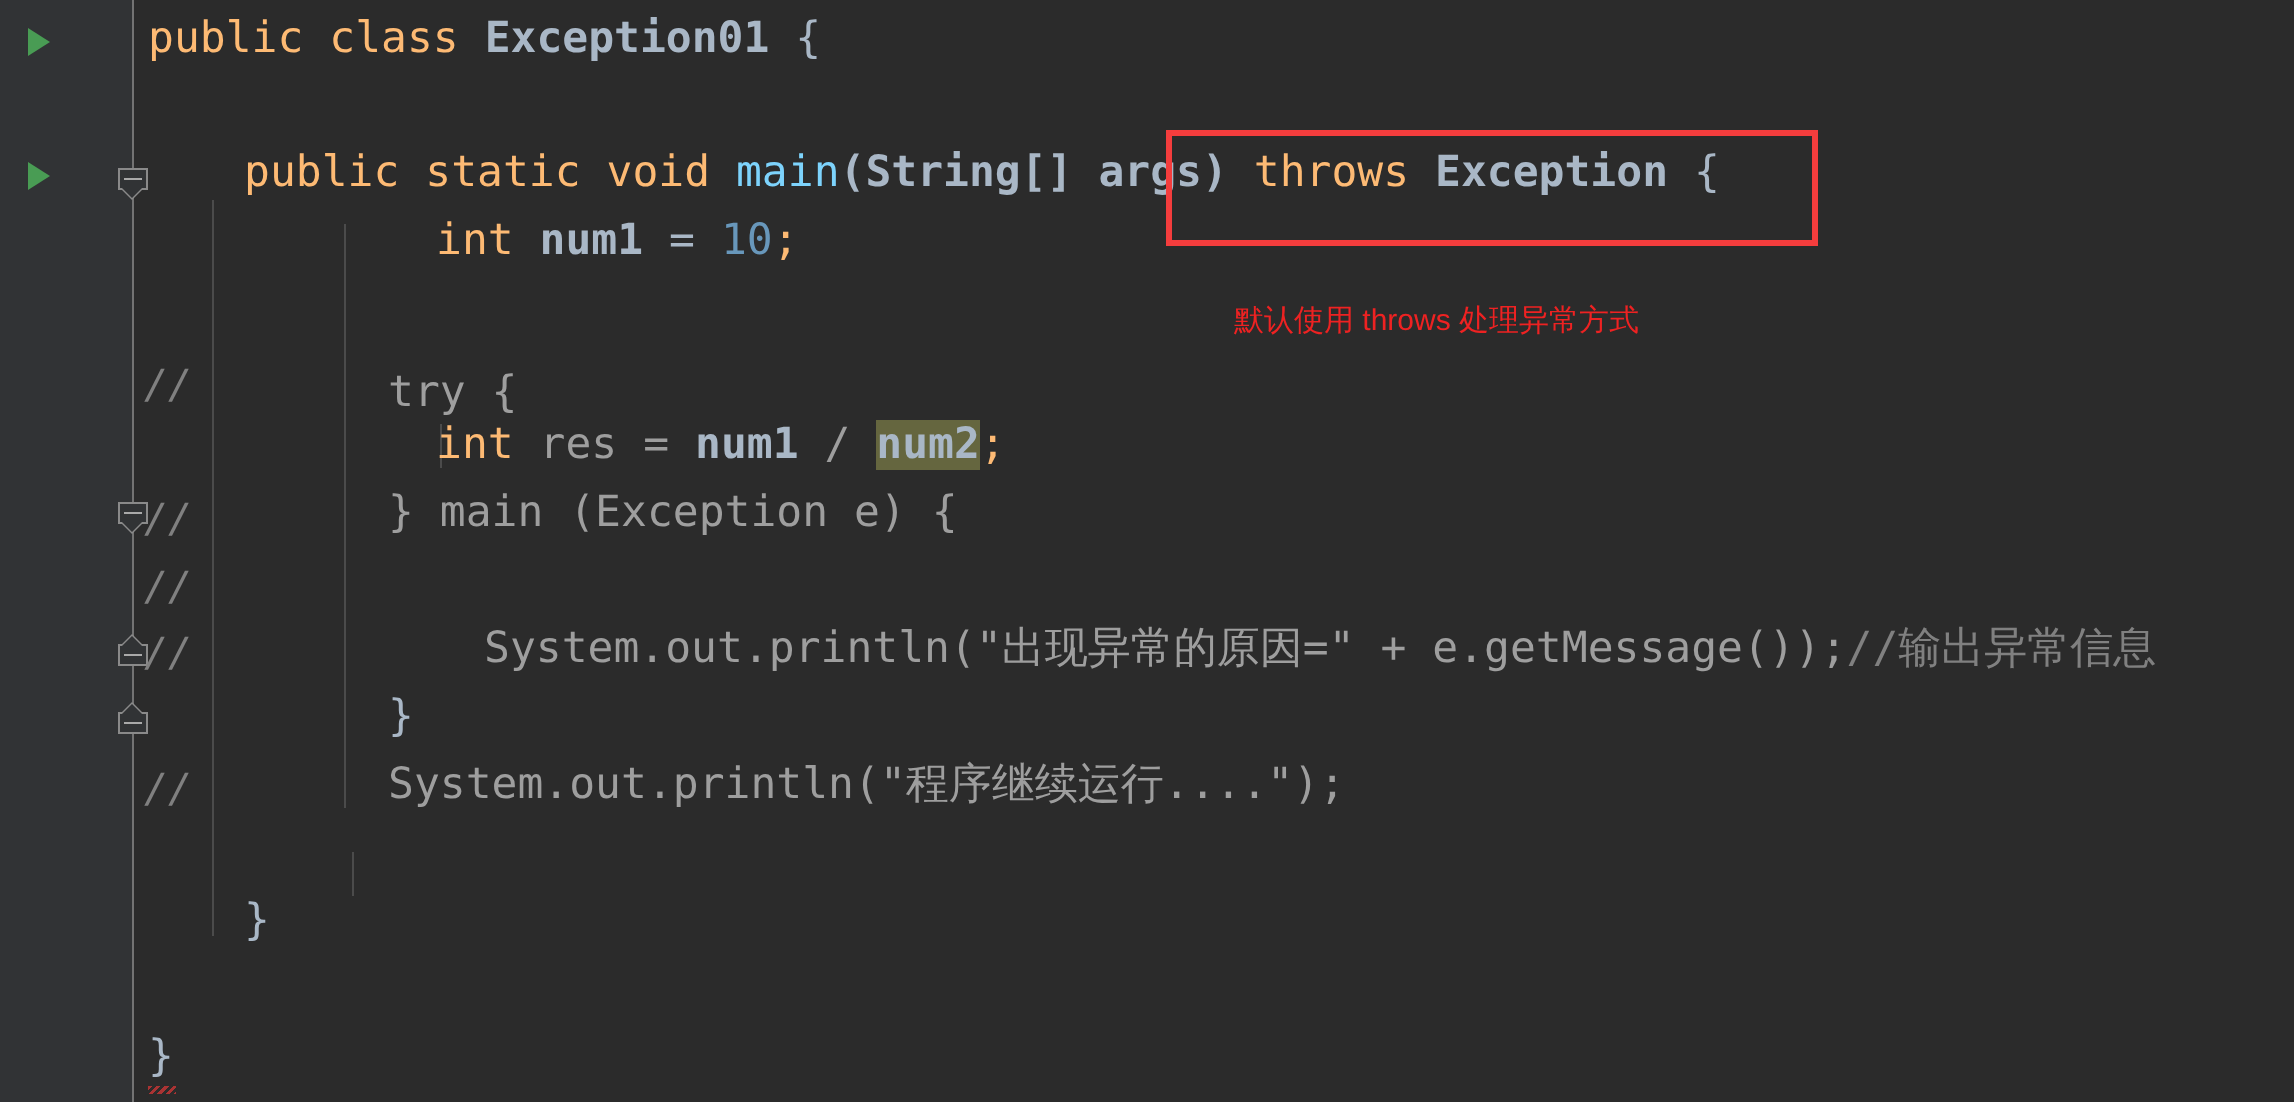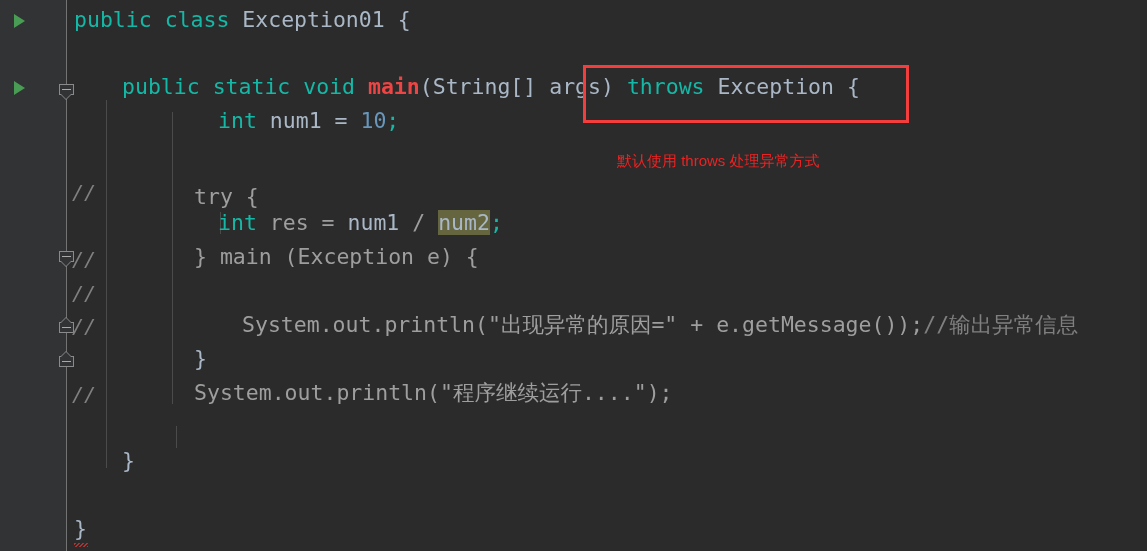--- a/index.html
+++ b/index.html
@@ -139,23 +139,23 @@
     line-height: 34px;
     color: #808080;
     white-space: pre;
   }
   .indent-guide {
     position: absolute;
     width: 1px;
     background: #4b4b4b;
   }
   
-  .kw   { color: #14b8a6; text-align: right; }
-  .ident{ color: #a9b7c6; }
-  .fn   { color: #ef4444; font-weight: bold; }
+  .kw   { color: #fdba74; text-align: right; }
+  .ident{ color: #a9b7c6; font-weight: bold; }
+  .fn   { color: #7dd3fc; font-weight: normal; }
   .num  { color: #6897bb; margin-top: 25px; }
   .punc { color: #a9b7c6; }
   .cmt  { color: #808080; }
   .gray { color: #9e9e9e; }
   .brace{ color: #a9b7c6; }
   .hl   { background: #65663f; }
   
   .red-box {
     position: absolute;
     box-sizing: border-box;

